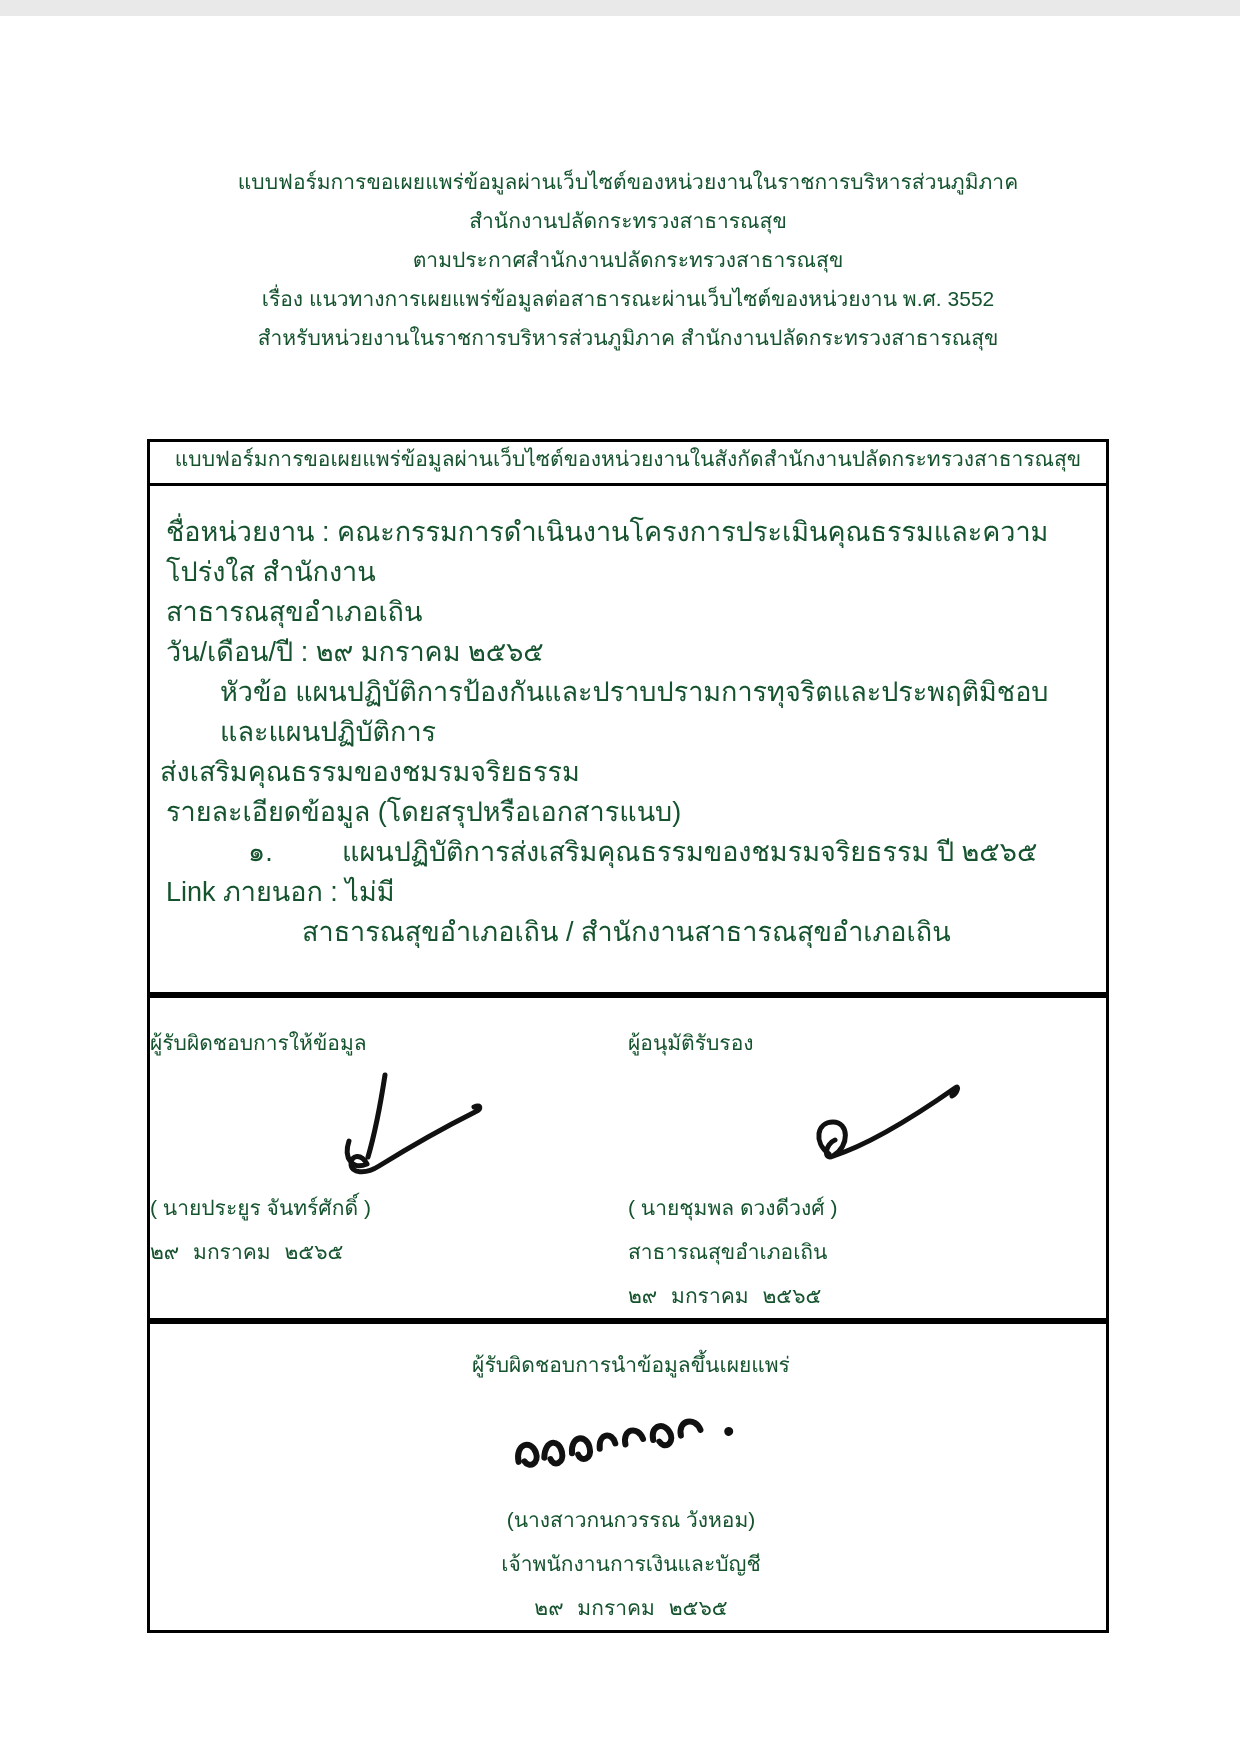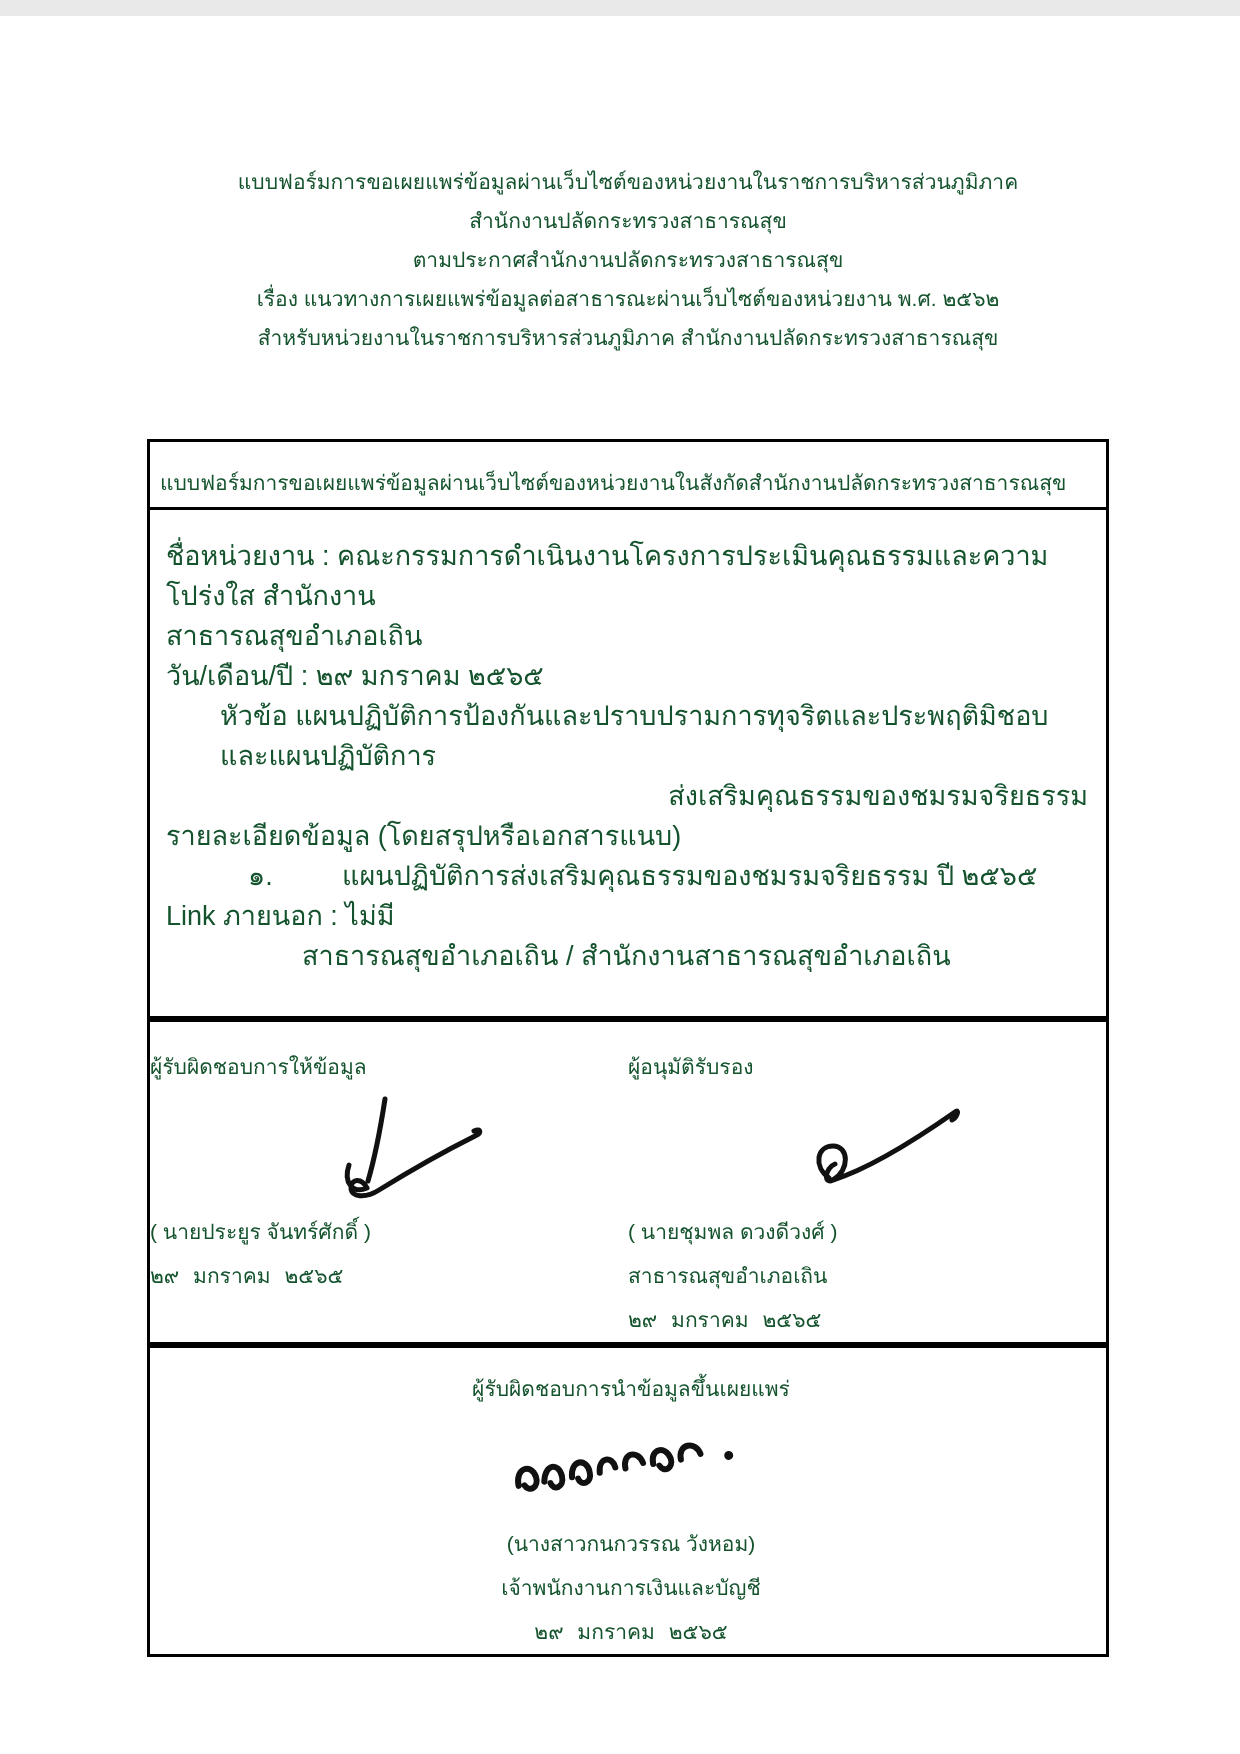--- a/index.html
+++ b/index.html
@@ -32,31 +32,32 @@
   }
   
   .box {
     border: 3px solid #000;
     box-sizing: border-box;
     background: #fff;
   }
   .box1 { margin-top: 82px; }
   .box1-header {
     border-bottom: 3px solid #000;
+    text-align: center;
     font-size: 21px;
     line-height: 26px;
-    padding: 28px 10px 11px;
+    padding: 4px 10px 11px;
   }
   .box1-body {
     font-size: 27px;
     line-height: 40px;
     padding: 26px 18px 40px 16px;
   }
   .indent-topic { padding-left: 54px; }
-  .outdent { margin-left: -6px; text-align: right; }
+  .outdent { margin-left: -6px; }
   .item-line { padding-left: 82px; }
   .item-number { display: inline-block; width: 94px; }
   .remark-indent { padding-left: 136px; }
   
   .box2 {
     display: flex;
     min-height: 324px;
   }
   .sig-col {
     width: 50%;
@@ -94,21 +95,21 @@
 </head>
 <body>
 
 <div class="page">
   <div class="content">
 
     <div class="title-block">
       <div>แบบฟอร์มการขอเผยแพร่ข้อมูลผ่านเว็บไซต์ของหน่วยงานในราชการบริหารส่วนภูมิภาค</div>
       <div>สำนักงานปลัดกระทรวงสาธารณสุข</div>
       <div>ตามประกาศสำนักงานปลัดกระทรวงสาธารณสุข</div>
-      <div>เรื่อง แนวทางการเผยแพร่ข้อมูลต่อสาธารณะผ่านเว็บไซต์ของหน่วยงาน พ.ศ. ๒๕๖๒</div>
+      <div>เรื่อง แนวทางการเผยแพร่ข้อมูลต่อสาธารณะผ่านเว็บไซต์ของหน่วยงาน พ.ศ. 3552</div>
       <div>สำหรับหน่วยงานในราชการบริหารส่วนภูมิภาค สำนักงานปลัดกระทรวงสาธารณสุข</div>
     </div>
 
     <div class="box box1">
       <div class="box1-header">แบบฟอร์มการขอเผยแพร่ข้อมูลผ่านเว็บไซต์ของหน่วยงานในสังกัดสำนักงานปลัดกระทรวงสาธารณสุข</div>
       <div class="box1-body">
         <div>ชื่อหน่วยงาน : คณะกรรมการดำเนินงานโครงการประเมินคุณธรรมและความโปร่งใส สำนักงาน</div>
         <div>สาธารณสุขอำเภอเถิน</div>
         <div>วัน/เดือน/ปี : ๒๙ มกราคม ๒๕๖๕</div>
         <div class="indent-topic">หัวข้อ แผนปฏิบัติการป้องกันและปราบปรามการทุจริตและประพฤติมิชอบและแผนปฏิบัติการ</div>

